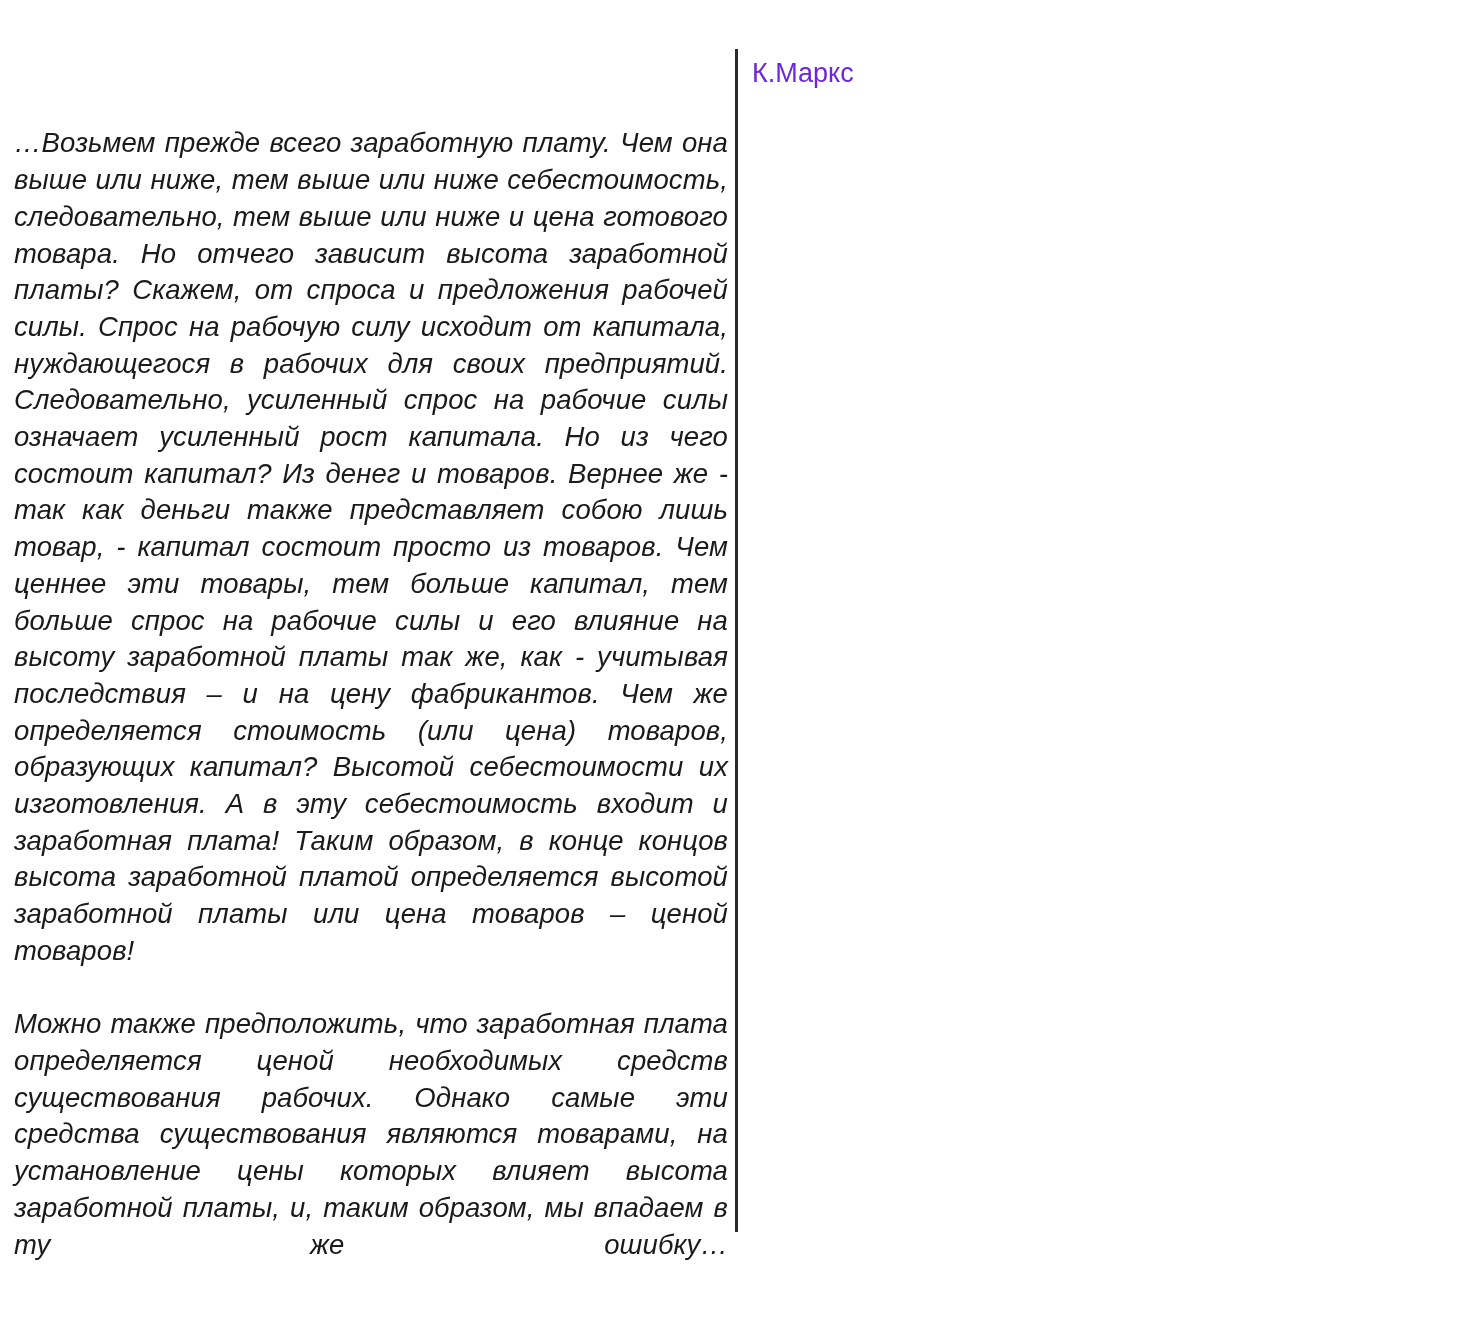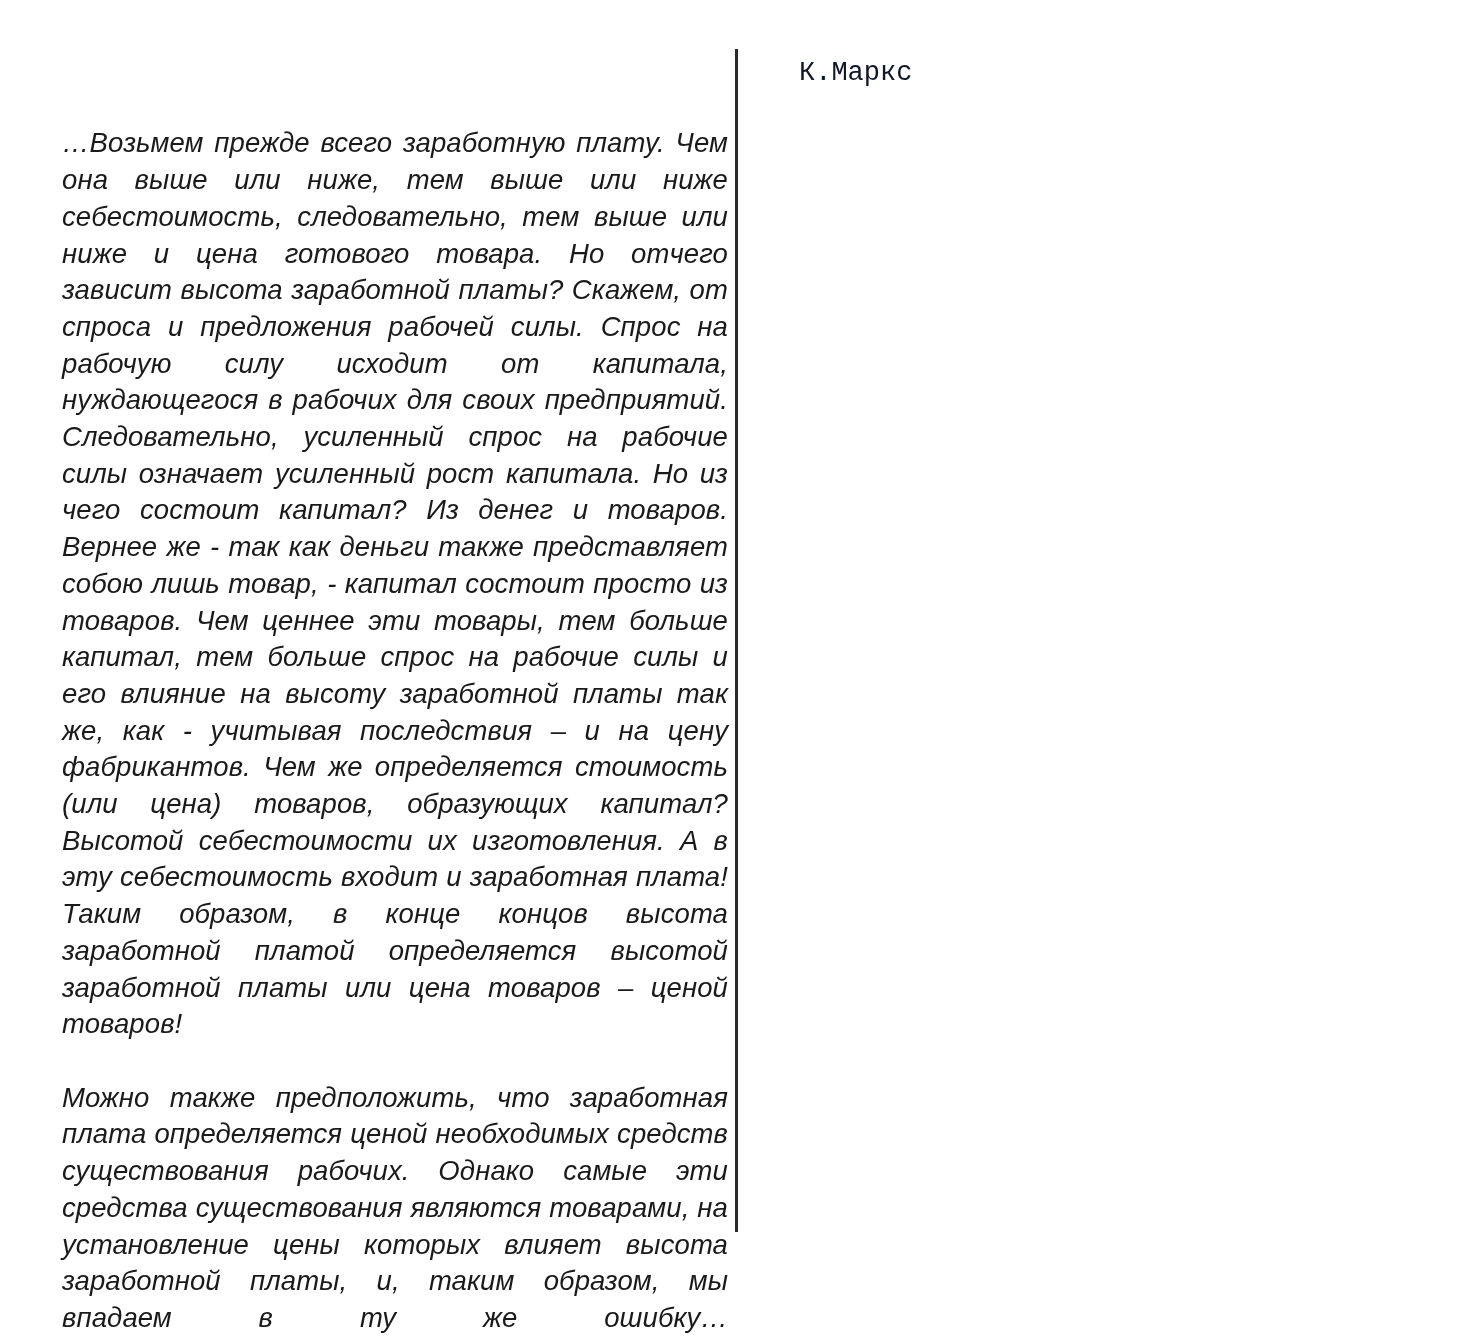--- a/index.html
+++ b/index.html
@@ -35,46 +35,44 @@
     line-height: 1.335;
     text-align: justify;
     text-justify: inter-word;
     letter-spacing: 0.1px;
     white-space: pre-wrap;
     color: #1a1a1a;
   }
   .quote-text .para {
     display: block;
     text-align: justify;
-    margin-left: 48px;
   }
   
   .quote-text .para:after {
     content: "";
     display: inline-block;
     width: 100%;
   }
   .divider {
     position: absolute;
     left: 735px;
     top: 49px;
     width: 3px;
     height: 1183px;
     background: #2b2b2b;
   }
   .attribution {
     position: absolute;
-    left: 799px;
+    left: 752px;
     top: 57px;
     font-size: 27px;
     font-style: normal;
     line-height: 1.2;
-    color: #0f172a;
+    color: #6d28d9;
     white-space: nowrap;
-    font-family: Liberation Mono, monospace;
   }
 </style>
 </head>
 <body>
 
 <div class="page">
 
   <div class="quote-block">
     <div class="quote-text">
       <span class="para">…Возьмем прежде всего заработную плату. Чем она выше или ниже, тем выше или ниже себестоимость, следовательно, тем выше или ниже и цена готового товара. Но отчего зависит высота заработной платы? Скажем, от спроса и предложения рабочей силы. Спрос на рабочую силу исходит от капитала, нуждающегося в рабочих для своих предприятий. Следовательно, усиленный спрос на рабочие силы означает усиленный рост капитала. Но из чего состоит капитал? Из денег и товаров. Вернее же - так как деньги также представляет собою лишь товар, - капитал состоит просто из товаров. Чем ценнее эти товары, тем больше капитал, тем больше спрос на рабочие силы и его влияние на высоту заработной платы так же, как - учитывая последствия – и на цену фабрикантов. Чем же определяется стоимость (или цена) товаров, образующих капитал? Высотой себестоимости их изготовления. А в эту себестоимость входит и заработная плата! Таким образом, в конце концов высота заработной платой определяется высотой заработной платы или цена товаров – ценой товаров!</span><span class="para">Можно также предположить, что заработная плата определяется ценой необходимых средств существования рабочих. Однако самые эти средства существования являются товарами, на установление цены которых влияет высота заработной платы, и, таким образом, мы впадаем в ту же ошибку…</span>

